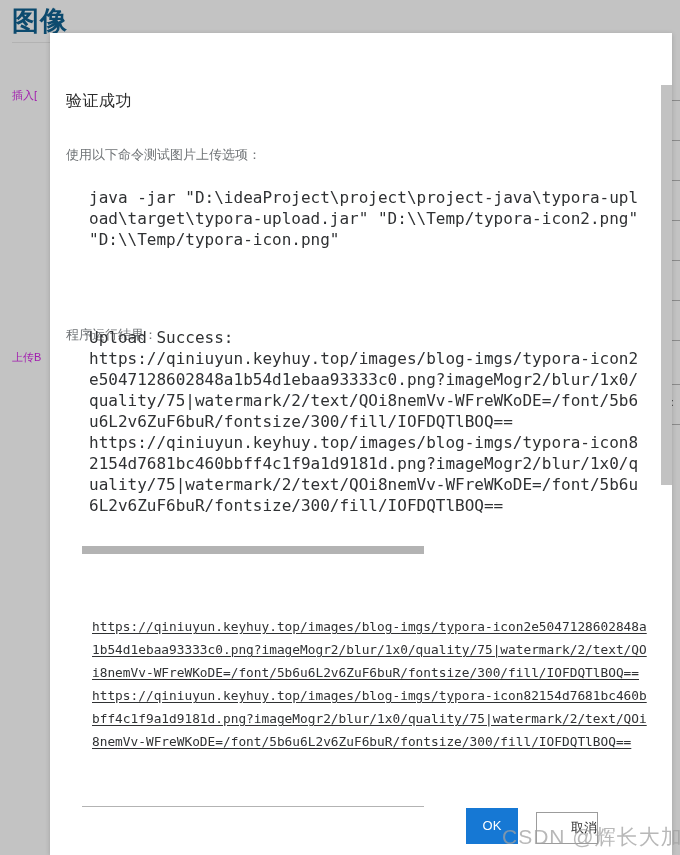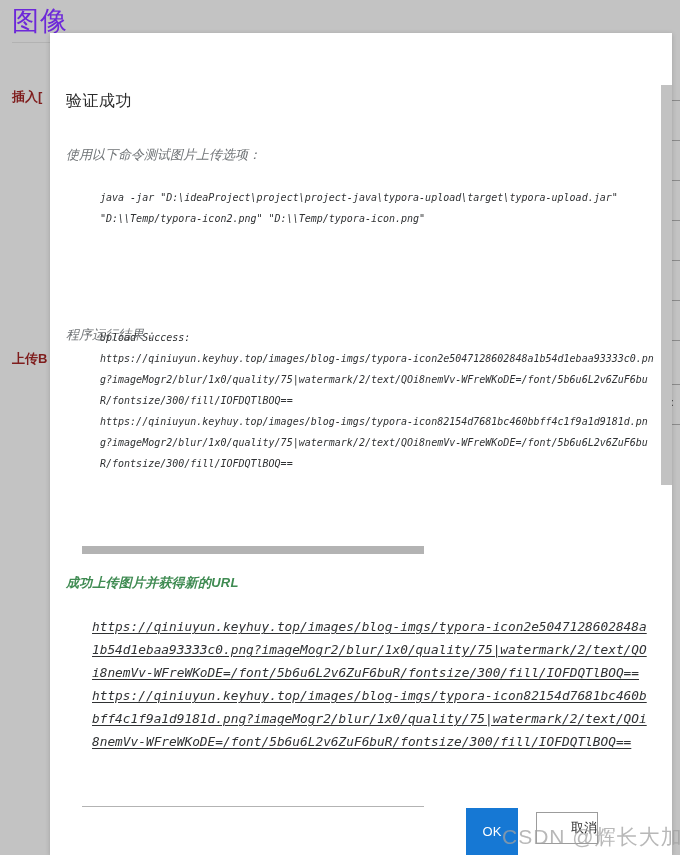--- a/index.html
+++ b/index.html
@@ -27,39 +27,39 @@
     top: 0;
     width: 680px;
     height: 855px;
     background: #c3c3c3;
   }
   #bg-title {
     position: absolute;
     left: 12px;
     top: 4px;
     font-size: 27px;
-    font-weight: 400;
-    color: #6d28d9;
+    font-weight: 700;
+    color: #0c4a6e;
     letter-spacing: 1px;
     line-height: 34px;
     text-align: center;
   }
   #bg-divider {
     position: absolute;
     left: 12px;
     top: 42px;
     width: 656px;
     height: 1px;
     background: #b2b2b2;
   }
   .bg-label {
     position: absolute;
-    font-size: 13px;
-    font-weight: 700;
-    color: #7f1d1d;
+    font-size: 11px;
+    font-weight: 400;
+    color: #a21caf;
     white-space: nowrap;
   }
   #bg-label-insert { left: 12px; top: 88px; }
   #bg-label-upload { left: 12px; top: 350px; text-align: right; }
 
   #bg-right-strip {
     position: absolute;
     left: 648px;
     top: 84px;
     width: 20px;
@@ -102,38 +102,37 @@
     letter-spacing: 0.5px;
     margin-top: 41px;
   }
   #dialog-body {
     position: absolute;
     left: 0;
     top: 54px;
     width: 610px;
     height: 720px;
     overflow: hidden;
-    font-style: italic;
   }
 
   .para {
     font-size: 13px;
     color: #6f7376;
     line-height: 20px;
     margin: 0;
     padding: 0 0 0 16px;
   }
   #para-cmd-intro { position: absolute; left: 0; top: 58px; }
   #para-run-result { position: absolute; left: 0; top: 198px; margin-top: 40px; }
 
   .codeblock {
     position: absolute;
-    left: 50px;
+    left: 39px;
     font-family: "DejaVu Sans Mono", "Liberation Mono", monospace;
-    font-size: 10px;
+    font-size: 16px;
     line-height: 21px;
     color: #2f3133;
     white-space: pre-wrap;
     word-break: break-all;
     width: 556px;
   }
   #code-command { top: 100px; }
   #code-output  { top: 240px; }
 
   .scroll-track {
@@ -196,21 +195,21 @@
     height: 400px;
     background: #c2c2c2;
   }
 
   
   #btn-ok {
     position: absolute;
     left: 466px;
     top: 808px;
     width: 52px;
-    height: 48px;
+    height: 36px;
     background: #1678d4;
     color: #ffffff;
     border: none;
     font-size: 13px;
     font-family: "Liberation Sans", sans-serif;
     cursor: pointer;
     padding: 0;
     text-align: center;
     line-height: 34px;
   }
@@ -282,21 +281,20 @@
     <p class="para" id="para-run-result">程序运行结果：</p>
 
     <div class="codeblock" id="code-output">Upload Success:
 https://qiniuyun.keyhuy.top/images/blog-imgs/typora-icon2e5047128602848a1b54d1ebaa93333c0.png?imageMogr2/blur/1x0/quality/75|watermark/2/text/QOi8nemVv-WFreWKoDE=/font/5b6u6L2v6ZuF6buR/fontsize/300/fill/IOFDQTlBOQ==
 https://qiniuyun.keyhuy.top/images/blog-imgs/typora-icon82154d7681bc460bbff4c1f9a1d9181d.png?imageMogr2/blur/1x0/quality/75|watermark/2/text/QOi8nemVv-WFreWKoDE=/font/5b6u6L2v6ZuF6buR/fontsize/300/fill/IOFDQTlBOQ==</div>
 
     <div class="scroll-track" id="hscroll-output">
       <div class="scroll-thumb"></div>
     </div>
 
-    <div id="success-heading">成功上传图片并获得新的URL</div>
 
     <div id="links-block">https://qiniuyun.keyhuy.top/images/blog-imgs/typora-icon2e5047128602848a1b54d1ebaa93333c0.png?imageMogr2/blur/1x0/quality/75|watermark/2/text/QOi8nemVv-WFreWKoDE=/font/5b6u6L2v6ZuF6buR/fontsize/300/fill/IOFDQTlBOQ==
 https://qiniuyun.keyhuy.top/images/blog-imgs/typora-icon82154d7681bc460bbff4c1f9a1d9181d.png?imageMogr2/blur/1x0/quality/75|watermark/2/text/QOi8nemVv-WFreWKoDE=/font/5b6u6L2v6ZuF6buR/fontsize/300/fill/IOFDQTlBOQ==</div>
 
     <div class="scroll-track" id="hscroll-links">
       <div class="scroll-thumb"></div>
     </div>
 
   </div>
 

